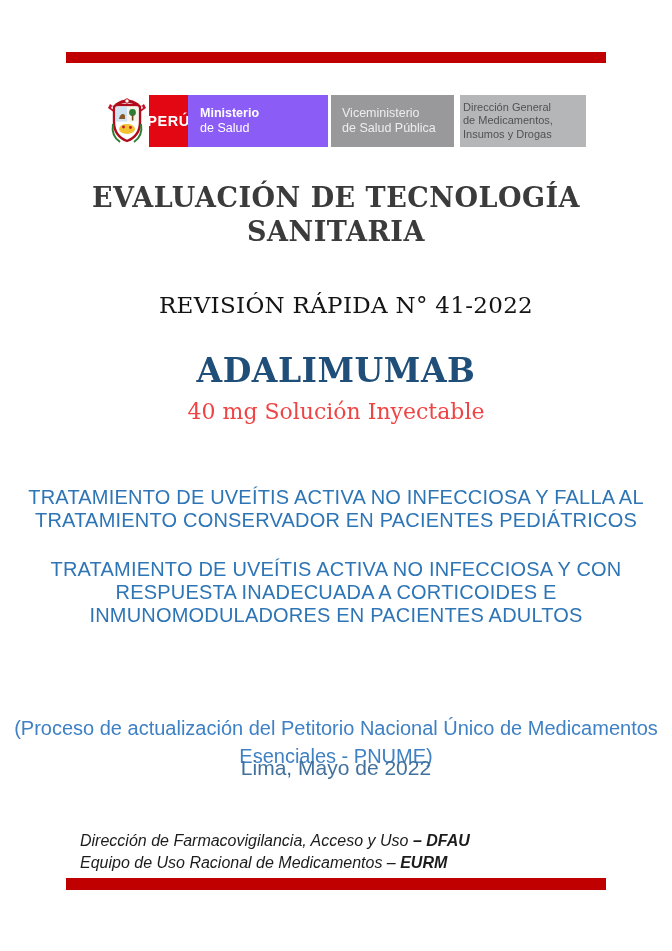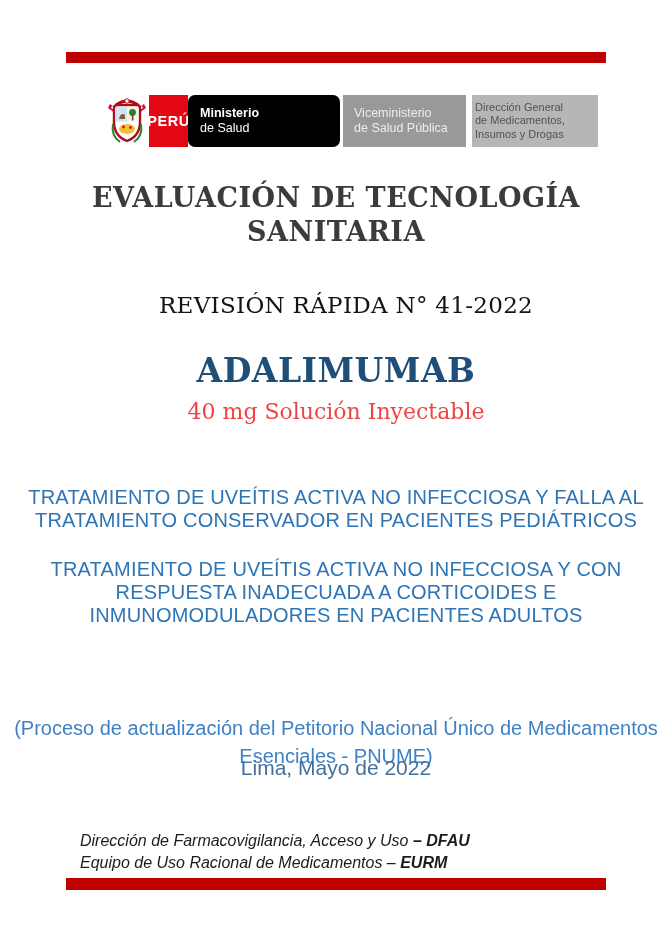--- a/index.html
+++ b/index.html
@@ -14,22 +14,22 @@
   .bar{left:66px;width:540px;background:#C00000;}
   .bar-top{top:52px;height:11px;}
   .bar-bottom{top:878px;height:12px;}
 
   
   .header{top:95px;left:105px;height:52px;display:flex;align-items:stretch;}
   .coat{width:44px;background:#ffffff;display:flex;align-items:center;justify-content:center;}
   .hbox{display:flex;flex-direction:column;justify-content:center;box-sizing:border-box;}
   .box-peru{width:39px;background:#E30613;color:#ffffff;align-items:center;
             font-weight:700;font-size:14.5px;letter-spacing:.5px;display:flex;justify-content:center;}
-  .box-minsa{width:152px;background:#000000;color:#ffffff;padding-left:12px;
-             font-size:12.5px;line-height:15px;border-radius:7px;}
+  .box-minsa{width:140px;background:#8b5cf6;color:#ffffff;padding-left:12px;
+             font-size:12.5px;line-height:15px;}
   .box-minsa .l1{font-weight:700;}
   .gap3{width:3px;background:#ffffff;}
   .gap6{width:6px;background:#ffffff;}
   .box-vice{width:123px;background:#99999B;color:#EDEDED;padding-left:11px;
             font-size:12.5px;line-height:15px;}
   .box-dgmid{width:126px;background:#B5B6B8;color:#515254;padding-left:3px;
              font-size:11px;line-height:13.5px;}
 
   
   .center{left:0;right:0;text-align:center;white-space:pre-line;}

